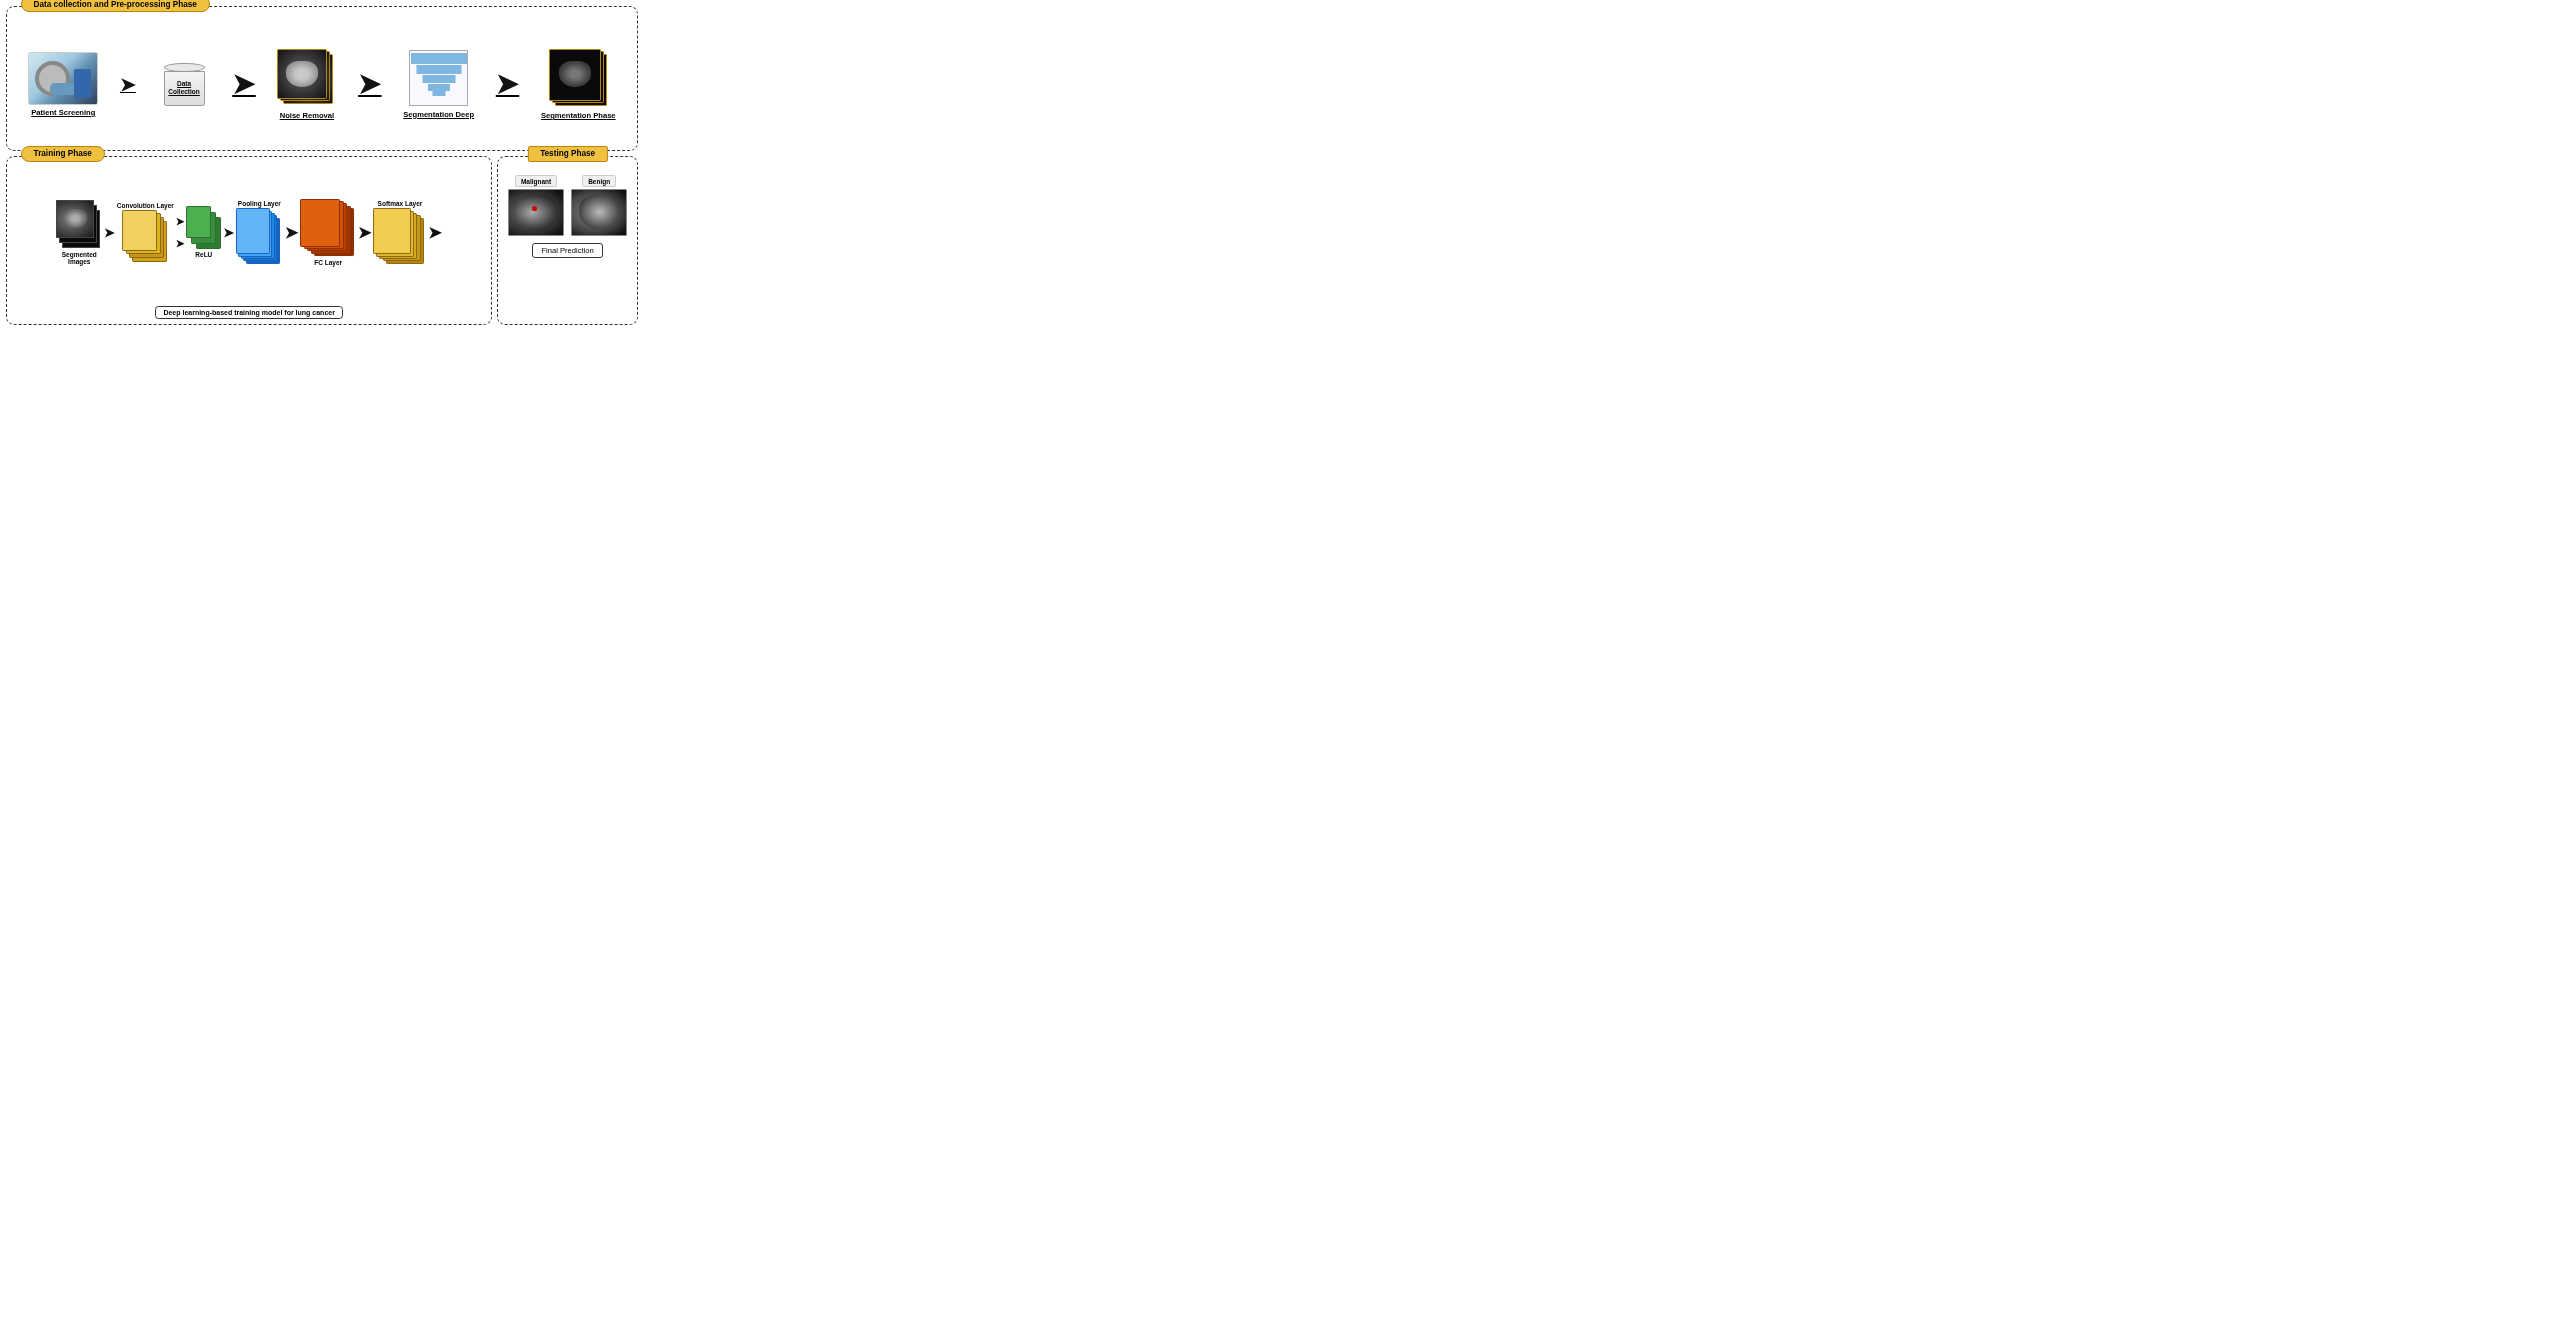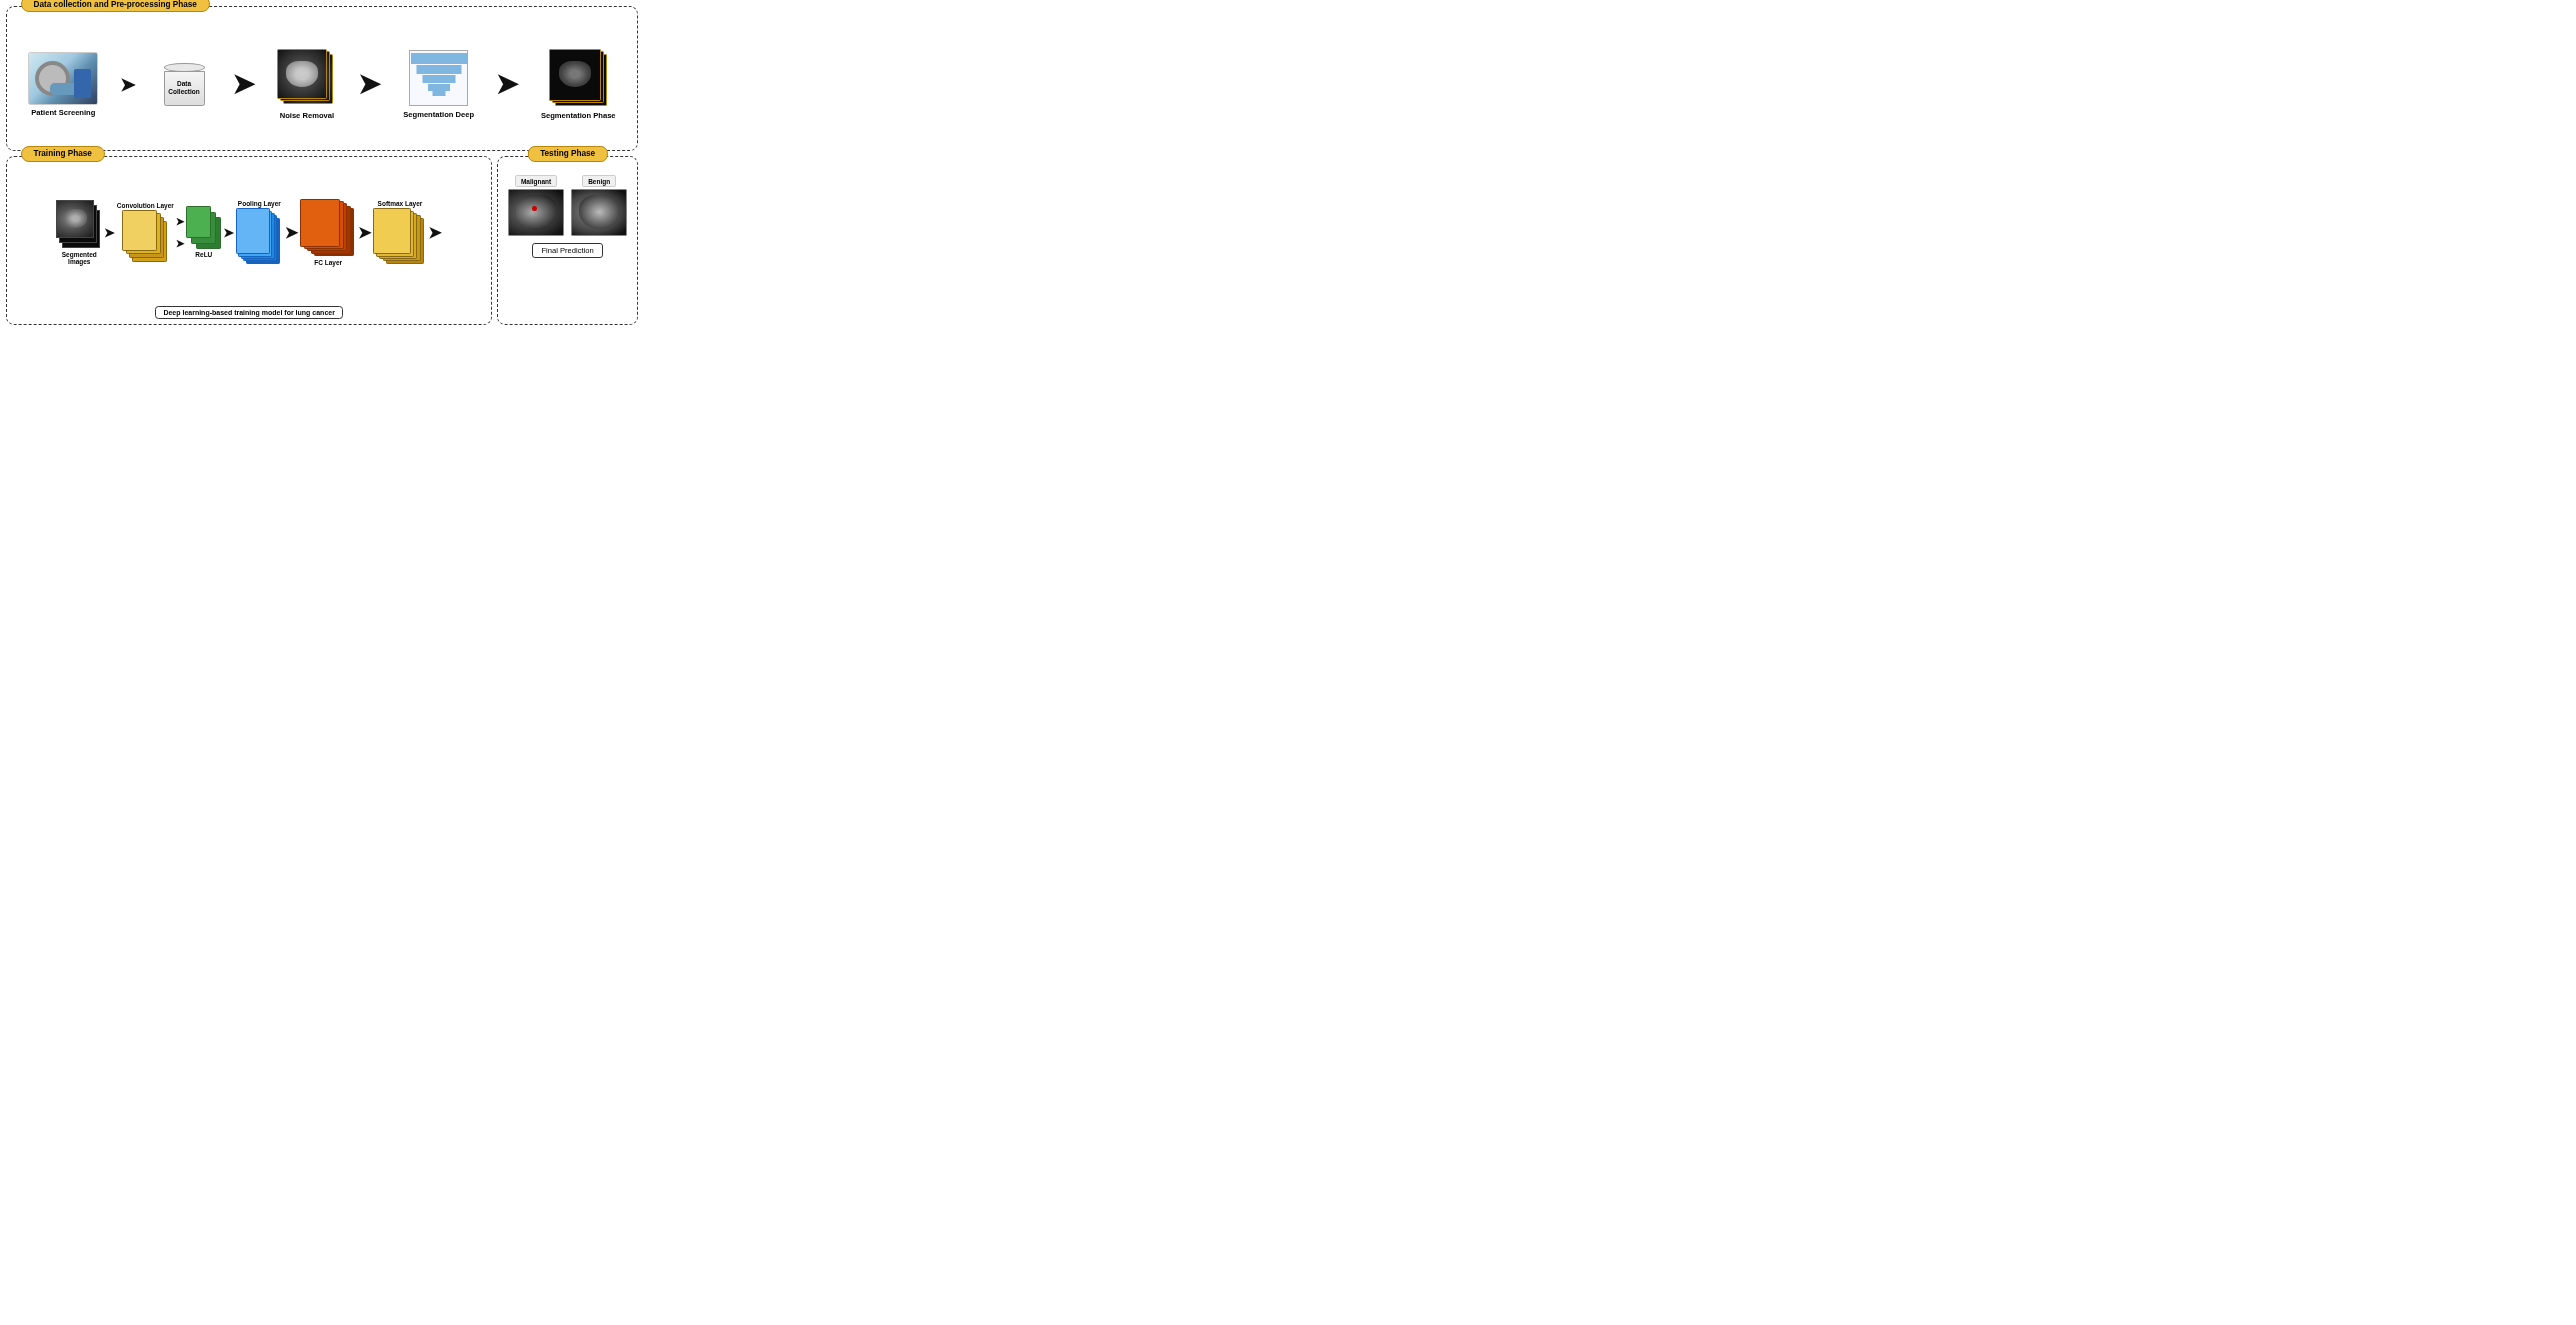--- a/index.html
+++ b/index.html
@@ -22,20 +22,21 @@
     
     .top-section {
       border: 1.8px dashed #333;
       border-radius: 8.2px;
       padding: 5.9px 10.6px 4.7px 10.6px;
       display: flex;
       flex-direction: column;
       position: relative;
       flex: 0 0 auto;
       height: 145px;
+      text-decoration: underline;
     }
     .phase-label-top {
       position: absolute;
       top: -10.6px;
       left: 14px;
       background: #f0c040;
       border: 1.2px solid #b8860b;
       border-radius: 17.6px;
       padding: 2.3px 11.7px;
       font-weight: bold;
@@ -268,21 +269,21 @@
       font-weight: bold;
       font-size: 8.2px;
     }
     .phase-label-testing {
       position: absolute;
       top: -10.6px;
       left: 50%;
       transform: translateX(-50%);
       background: #f0c040;
       border: 1.2px solid #b8860b;
-      border-radius: 7px;
+      border-radius: 2px;
       padding: 2.3px 11.7px;
       font-weight: bold;
       font-size: 8.2px;
       white-space: nowrap;
     }
     .nn-layer-label {
       font-size: 6.5px;
       font-weight: bold;
       text-align: center;
     }

